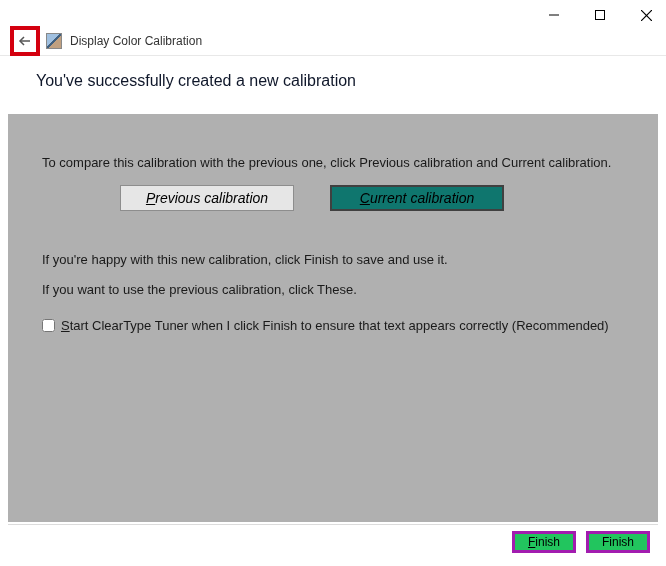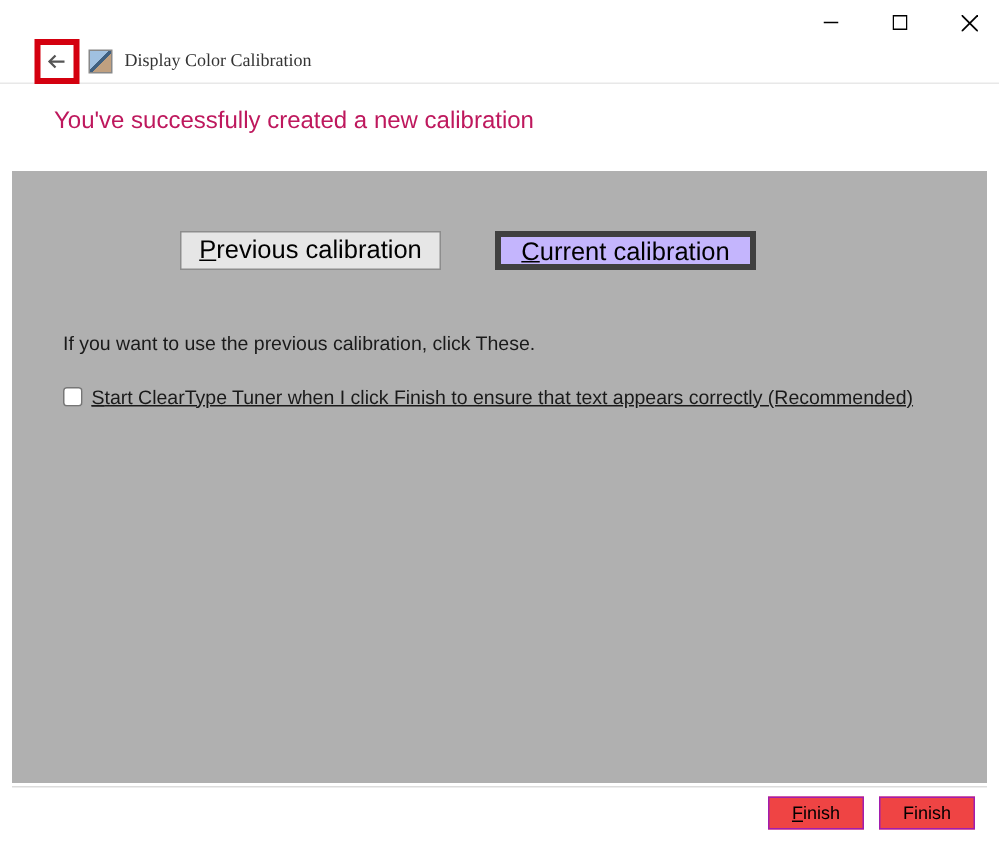--- a/index.html
+++ b/index.html
@@ -25,25 +25,24 @@
       height: 28px;
       display: flex;
       align-items: center;
       justify-content: center;
       cursor: pointer;
     }
     .header {
       display: flex;
       align-items: center;
       height: 30px;
-      padding: 0 23px;
+      padding: 0 10px;
       border-bottom: 1px solid #e8e8e8;
       position: relative;
       margin-top: -4px;
-      font-family: Liberation Serif, serif;
     }
     .back-box {
       width: 30px;
       height: 30px;
       border: 4px solid #d4000f;
       display: flex;
       align-items: center;
       justify-content: center;
       margin-right: 4px;
       cursor: pointer;
@@ -54,21 +53,21 @@
       margin: 0 8px 0 2px;
       background: linear-gradient(135deg, #a0c0e0 0 45%, #406080 45% 55%, #c0a080 55% 100%);
       border: 1px solid #888;
     }
     .header-title {
       font-size: 12px;
       color: #333;
     }
     .page-heading {
       font-size: 16px;
-      color: #be185d;
+      color: #0f172a;
       padding: 16px 0 14px 36px;
     }
     .content-pane {
       background: #b0b0b0;
       position: absolute;
       left: 8px; right: 8px; top: 114px; bottom: 44px;
       padding: 40px 34px 20px 34px;
       color: #1a1a1a;
       font-size: 13px;
     }
@@ -77,35 +76,35 @@
     .btn-row {
       display: flex;
       gap: 36px;
       margin: 0 0 40px 78px;
     }
     .wide-btn {
       width: 174px;
       height: 26px;
       border: 1px solid #8d8d8d;
       background: #e6e6e6;
-      font-size: 17px;
+      font-size: 14px;
       font-family: inherit;
       cursor: pointer;
+      font-style: italic;
     }
     .wide-btn .u { text-decoration: underline; }
     .wide-btn.selected {
-      border: 4px solid #404040;
-      background: #c4b5fd;
+      border: 2px solid #404040;
+      background: #0f766e;
     }
     .checkbox-row {
       display: flex;
       align-items: flex-start;
       gap: 6px;
       margin-top: 18px;
-      text-decoration: underline;
     }
     .checkbox-row input[type=checkbox] {
       width: 13px; height: 13px;
       margin-top: 2px;
       cursor: pointer;
     }
     .checkbox-row label {
       font-size: 13px;
       line-height: 1.35;
       cursor: pointer;
@@ -120,22 +119,22 @@
       align-items: center;
       gap: 10px;
       padding-right: 8px;
       border-top: 1px solid #dcdcdc;
       background: #fff;
     }
     .footer-btn {
       min-width: 64px;
       height: 22px;
       padding: 0 12px;
-      background: #ef4444;
-      border: 1px solid #a21caf;
+      background: #22c55e;
+      border: 3px solid #a21caf;
       font-family: inherit;
       font-size: 12px;
       cursor: pointer;
     }
     .footer-btn .u { text-decoration: underline; }
   </style>
 </head>
 <body>
 
 <div class="titlebar">
@@ -164,26 +163,28 @@
       <polyline points="6,3 2,7 6,11" fill="none" stroke="#555" stroke-width="1.5"></polyline>
     </svg>
   </div>
   <div class="app-icon"></div>
   <div class="header-title">Display Color Calibration</div>
 </div>
 
 <div class="page-heading">You've successfully created a new calibration</div>
 
 <div class="content-pane">
+  <p class="compare-text">To compare this calibration with the previous one, click Previous calibration and Current calibration.</p>
 
   <div class="btn-row">
     <button class="wide-btn"><span class="u">P</span><span>revious calibration</span></button>
     <button class="wide-btn selected"><span class="u">C</span><span>urrent calibration</span></button>
   </div>
 
+  <p>If you're happy with this new calibration, click Finish to save and use it.</p>
   <p>If you want to use the previous calibration, click These.</p>
 
   <div class="checkbox-row">
     <input type="checkbox" id="ct" style="">
     <label for="ct"><span class="u">S</span><span>tart ClearType Tuner when I click Finish to ensure that text appears correctly (Recommended)</span></label>
   </div>
 </div>
 
 <div class="footer">
   <button class="footer-btn"><span class="u">F</span><span>inish</span></button>

